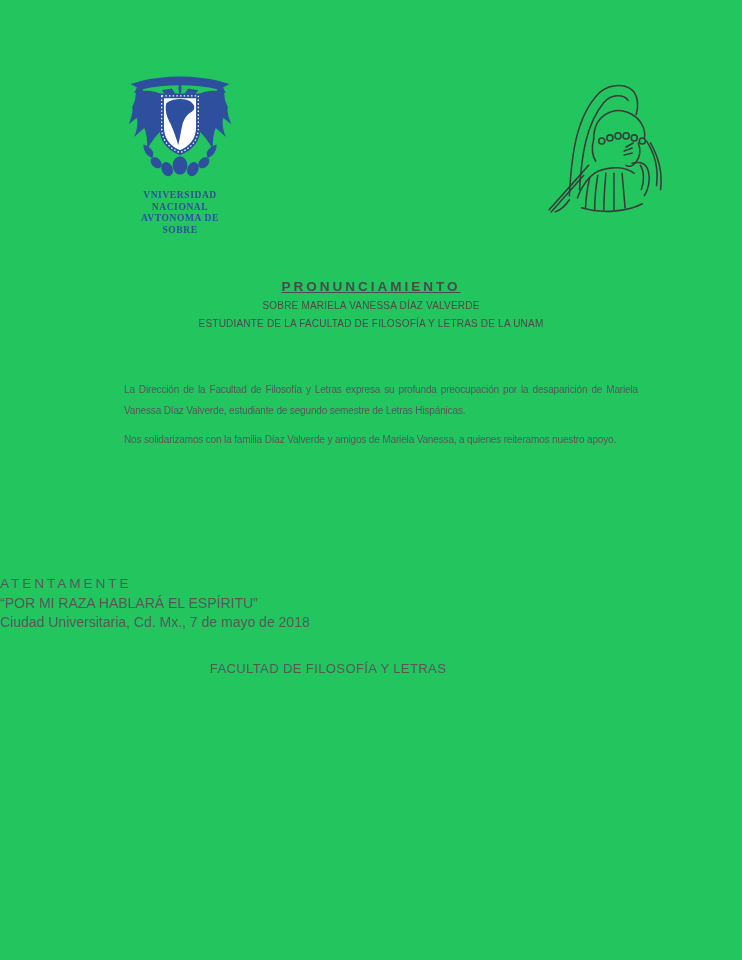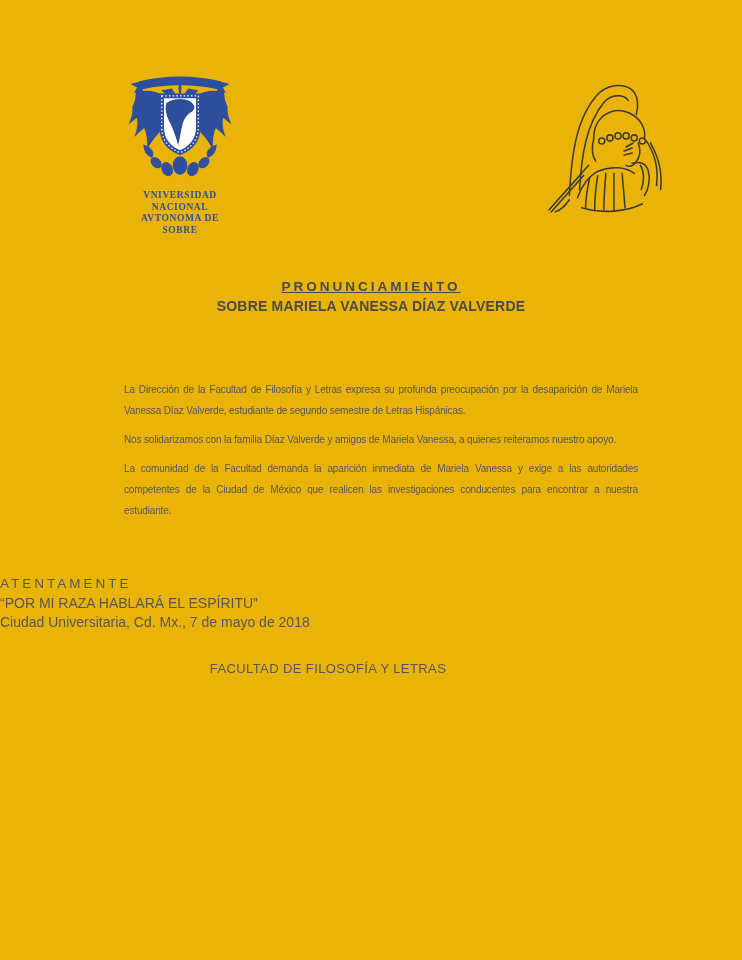--- a/index.html
+++ b/index.html
@@ -3,21 +3,21 @@
 <meta charset="utf-8">
 <style>
   html, body { margin: 0; padding: 0; }
   body {
     width: 742px; height: 960px;
     background: #ffffff;
     font-family: "Liberation Sans", sans-serif;
     position: relative;
     overflow: hidden;
   }
-  .page { position: absolute; inset: 0; background: #eab308; }
+  .page { position: absolute; inset: 0; background: #22c55e; }
 
   
   .unam-logo {
     position: absolute; left: 118px; top: 70px; width: 124px;
     text-align: center;
   }
   .unam-logo .caption {
     margin-top: 2px;
     font-family: "Liberation Serif", serif;
     font-variant: small-caps;
@@ -32,22 +32,22 @@
   .title-block {
     position: absolute; left: 0; top: 278px; width: 742px;
     text-align: center;
     color: #4a4a4c;
   }
   .title-line1 {
     font-size: 13.5px; line-height: 18.5px;
     letter-spacing: 3px; font-weight: 600; text-decoration: underline;
   }
   .title-line2, .title-line3 {
-    font-size: 14px; line-height: 18.5px;
-    letter-spacing: 0.2px; font-weight: 700;
+    font-size: 10px; line-height: 18.5px;
+    letter-spacing: 0.2px; font-weight: 400;
   }
 
   
   .body-block {
     position: absolute; left: 124px; top: 379px; width: 514px;
     font-size: 10px; line-height: 21px;
     letter-spacing: -0.15px;
     text-align: justify;
     color: #57575a;
   }
@@ -148,26 +148,26 @@
 
       <path d="M8,132 L40,96 M10,134 L42,98"></path>
       <path d="M40,96 l7,-8"></path>
       <path d="M28,122 C24,128 20,132 14,134"></path>
     </svg>
   </div>
 
   <div class="title-block">
     <div class="title-line1">PRONUNCIAMIENTO</div>
     <div class="title-line2">SOBRE MARIELA VANESSA DÍAZ VALVERDE</div>
+    <div class="title-line3">ESTUDIANTE DE LA FACULTAD DE FILOSOFÍA Y LETRAS DE LA UNAM</div>
   </div>
 
   <div class="body-block">
     <p>La Dirección de la Facultad de Filosofía y Letras expresa su profunda preocupación por la desaparición de Mariela Vanessa Díaz Valverde, estudiante de segundo semestre de Letras Hispánicas.</p>
     <p>Nos solidarizamos con la familia Díaz Valverde y amigos de Mariela Vanessa, a quienes reiteramos nuestro apoyo.</p>
-    <p>La comunidad de la Facultad demanda la aparición inmediata de Mariela Vanessa y exige a las autoridades competentes de la Ciudad de México que realicen las investigaciones conducentes para encontrar a nuestra estudiante.</p>
   </div>
 
   <div class="closing-block">
     <div class="salutation">ATENTAMENTE</div>
     <div>“POR MI RAZA HABLARÁ EL ESPÍRITU”</div>
     <div>Ciudad Universitaria, Cd. Mx., 7 de mayo de 2018</div>
   </div>
 
   <div class="signature-block">FACULTAD DE FILOSOFÍA Y LETRAS</div>
 

